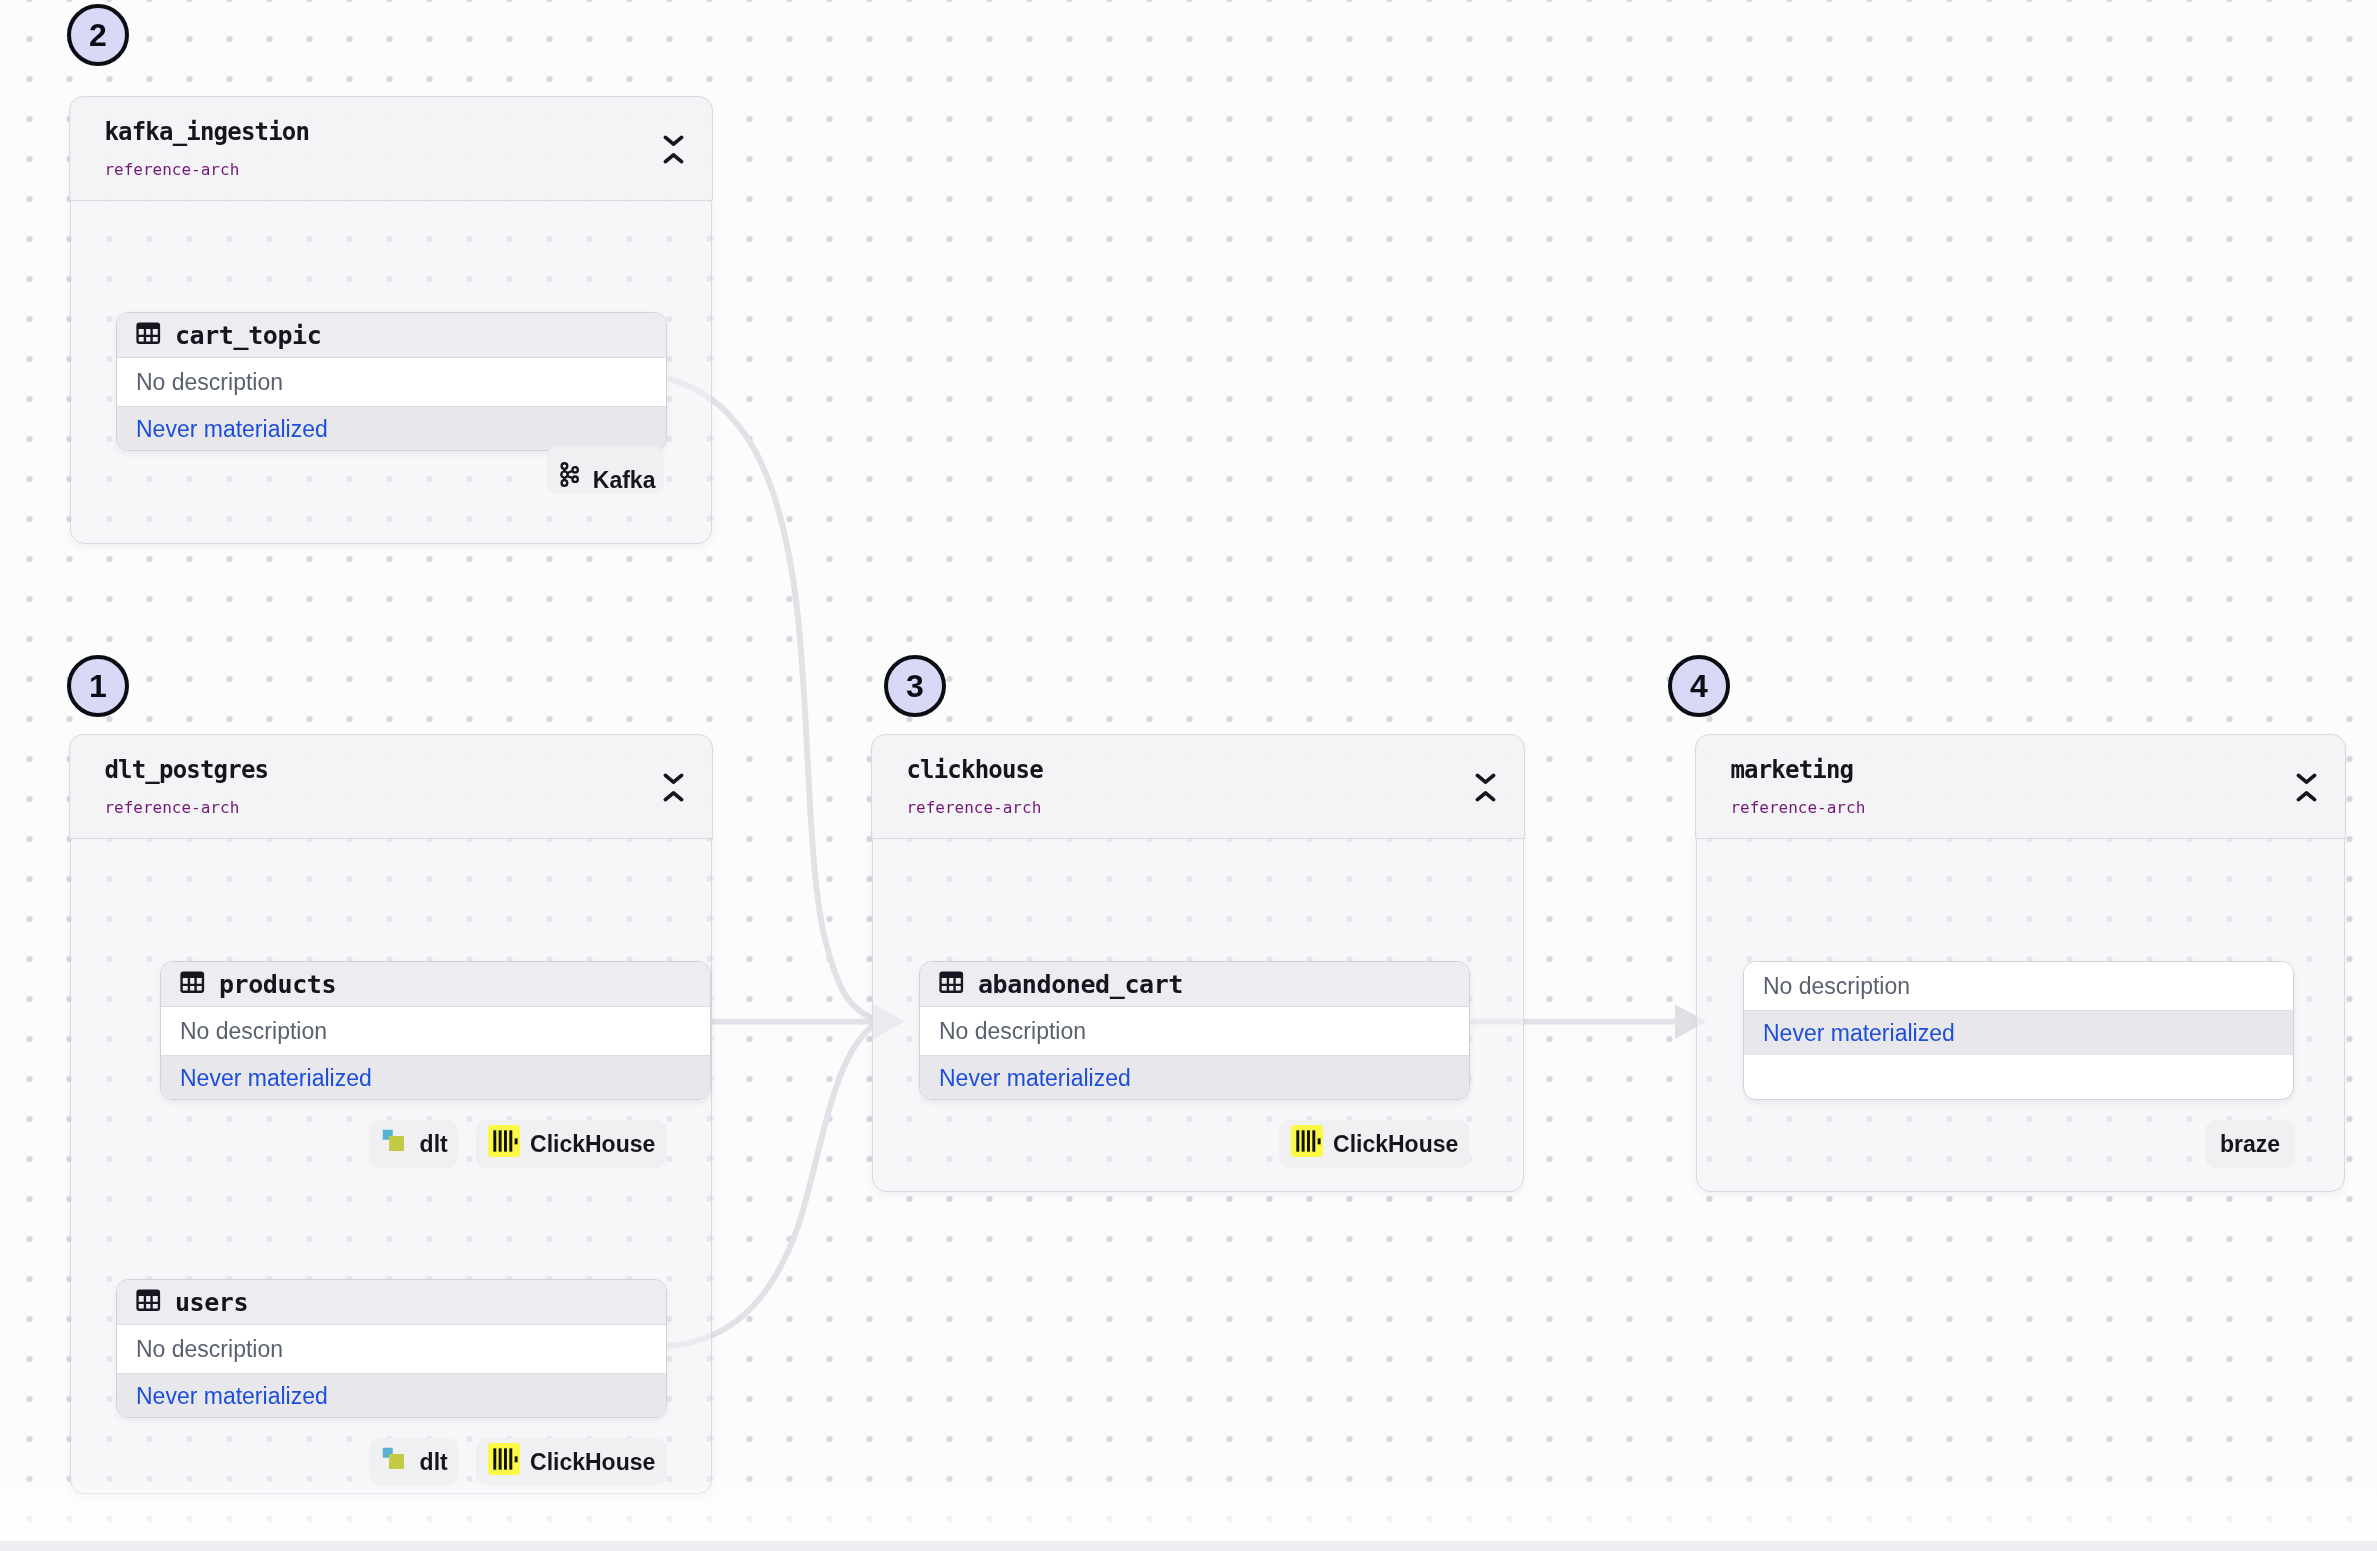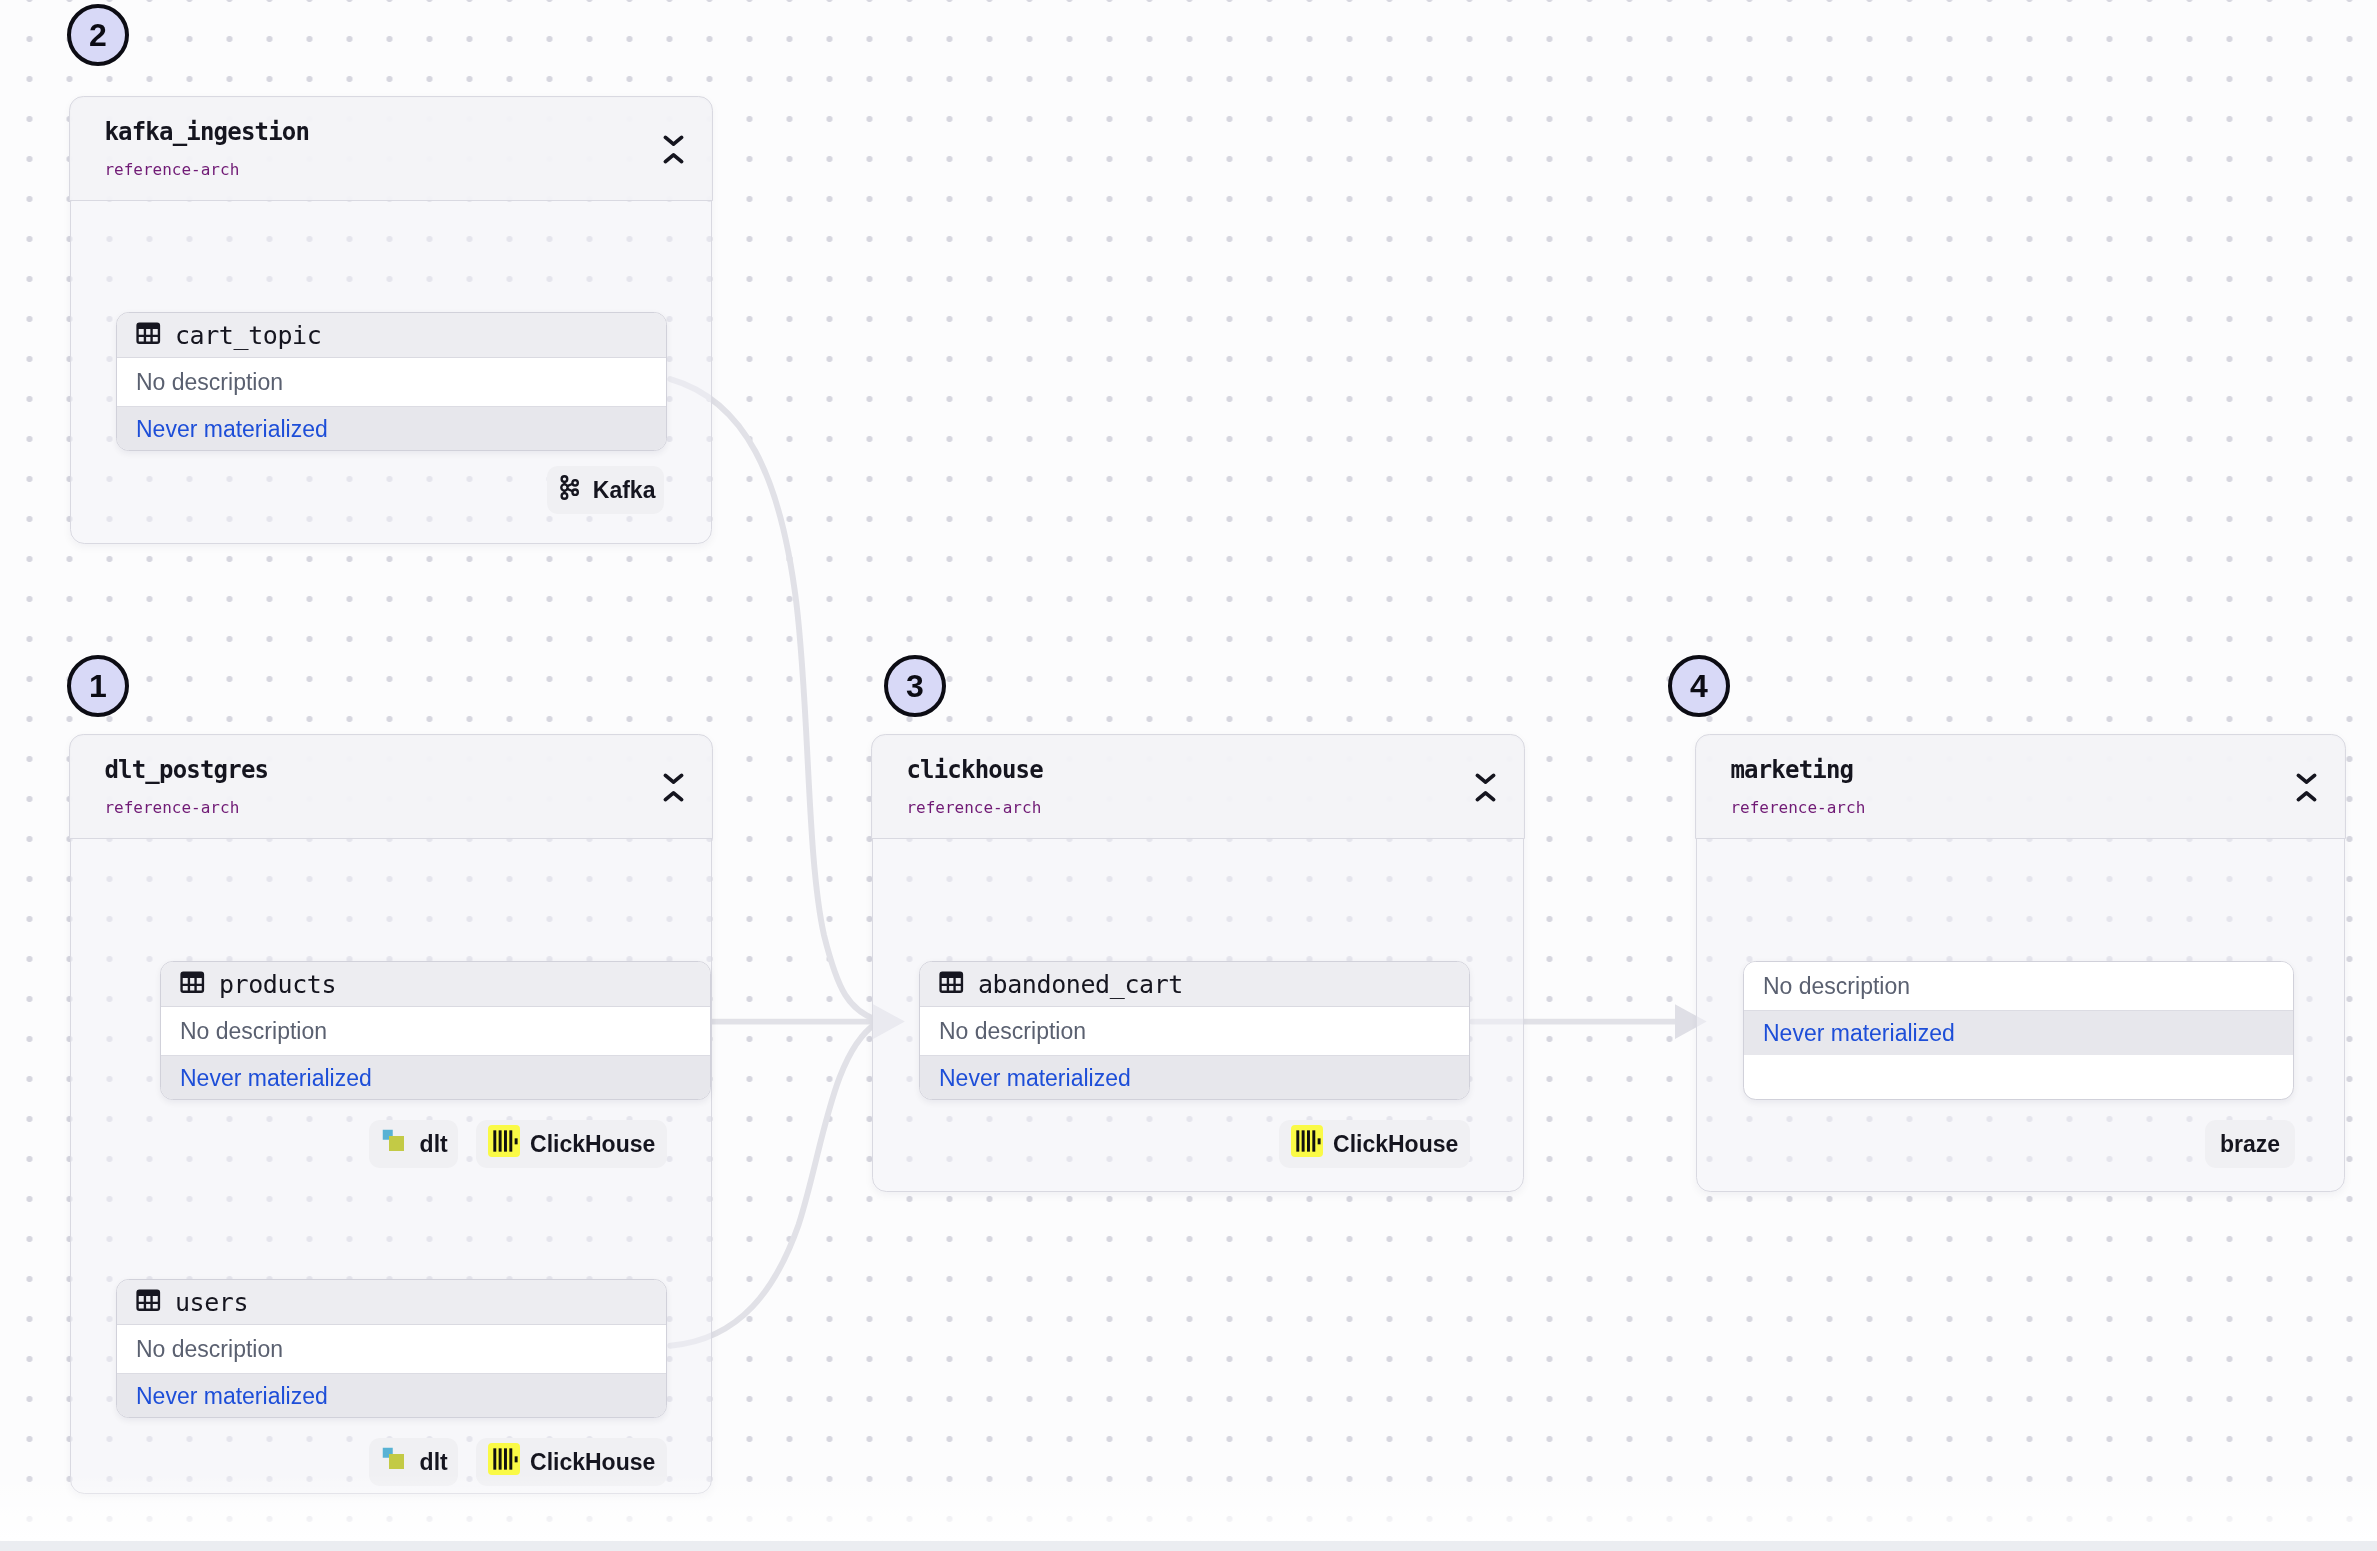--- a/index.html
+++ b/index.html
@@ -38,21 +38,21 @@
     position:absolute;width:551px;height:139px;border:1.6px solid #d1d1da;
     border-radius:12.7px;overflow:hidden;background:#ffffff;box-sizing:border-box;
     box-shadow:0 2.4px 6.3px rgba(25,25,50,0.06);
   }
   .node-head{
     height:44px;background:#ededf1;border-bottom:0.8px solid #dadae1;
     display:flex;align-items:center;padding-left:17.4px;gap:12px;
   }
   .node-title{
     font-family:"DejaVu Sans Mono","Liberation Mono",monospace;
-    font-weight:400;font-size:25px;letter-spacing:-0.4px;color:#15151f;white-space:nowrap;
+    font-weight:700;font-size:25px;letter-spacing:-0.4px;color:#15151f;white-space:nowrap;
   }
   .node-desc{
     height:48px;background:#ffffff;display:flex;align-items:center;
     padding-left:19px;font-size:23px;color:#5a6070;
   }
   .node-status{
     height:45px;background:#e7e7ec;border-top:0.8px solid #dcdce3;
     display:flex;align-items:center;padding-left:19px;font-size:23px;color:#1d4ed8;
     box-sizing:border-box;
   }
@@ -205,21 +205,21 @@
     </div>
     <div class="node-desc">No description</div>
     <div class="node-status">Never materialized</div>
   </div>
 
   <div class="node" style="left:1743px;top:961px;">
     <div class="node-desc">No description</div>
     <div class="node-status">Never materialized</div>
   </div>
 
-  <div class="tag" style="left:547px;top:466px;width:117px;">
+  <div class="tag" style="left:547px;top:446px;width:117px;align-items:flex-end;">
     <span>
       <svg width="27" height="27" viewBox="0 0 24 24" fill="none" stroke="#15151f" stroke-width="2.1">
         <circle cx="7.5" cy="4.5" r="2.5"></circle>
           <circle cx="7.5" cy="12" r="2.8"></circle>
           <circle cx="7.5" cy="19.5" r="2.5"></circle>
         <circle cx="17" cy="7.8" r="2.4"></circle>
           <circle cx="17" cy="16.2" r="2.4"></circle>
         <path d="M7.5 7 V9.2 M7.5 14.8 V17 M10 10.8 L14.8 8.7 M10 13.2 L14.8 15.3"></path>
       </svg>
     </span>

